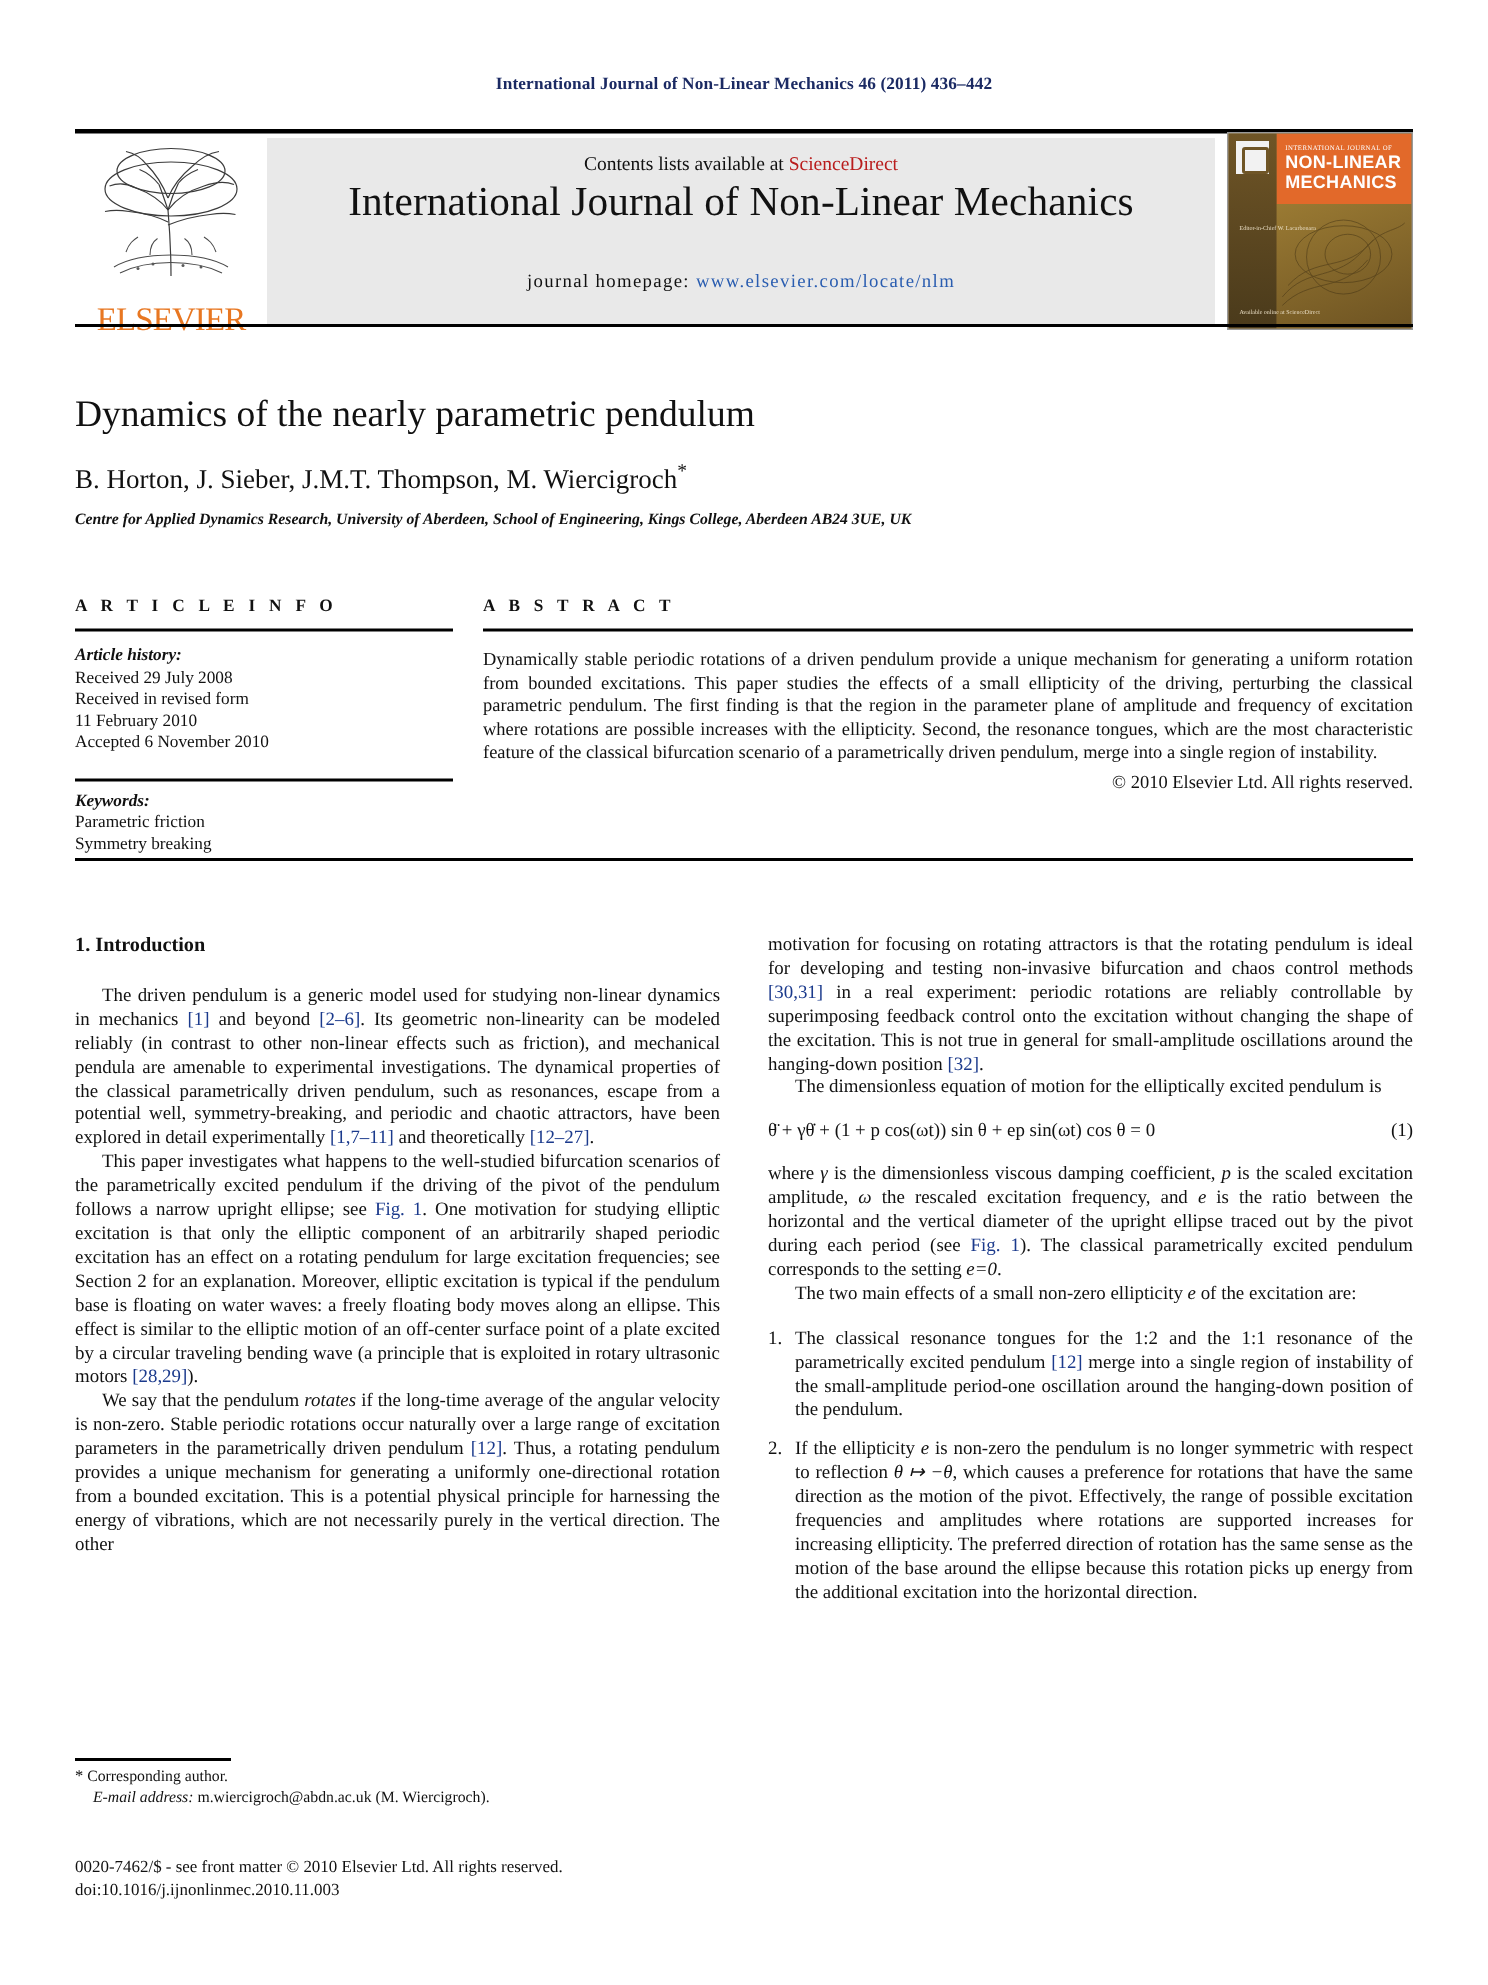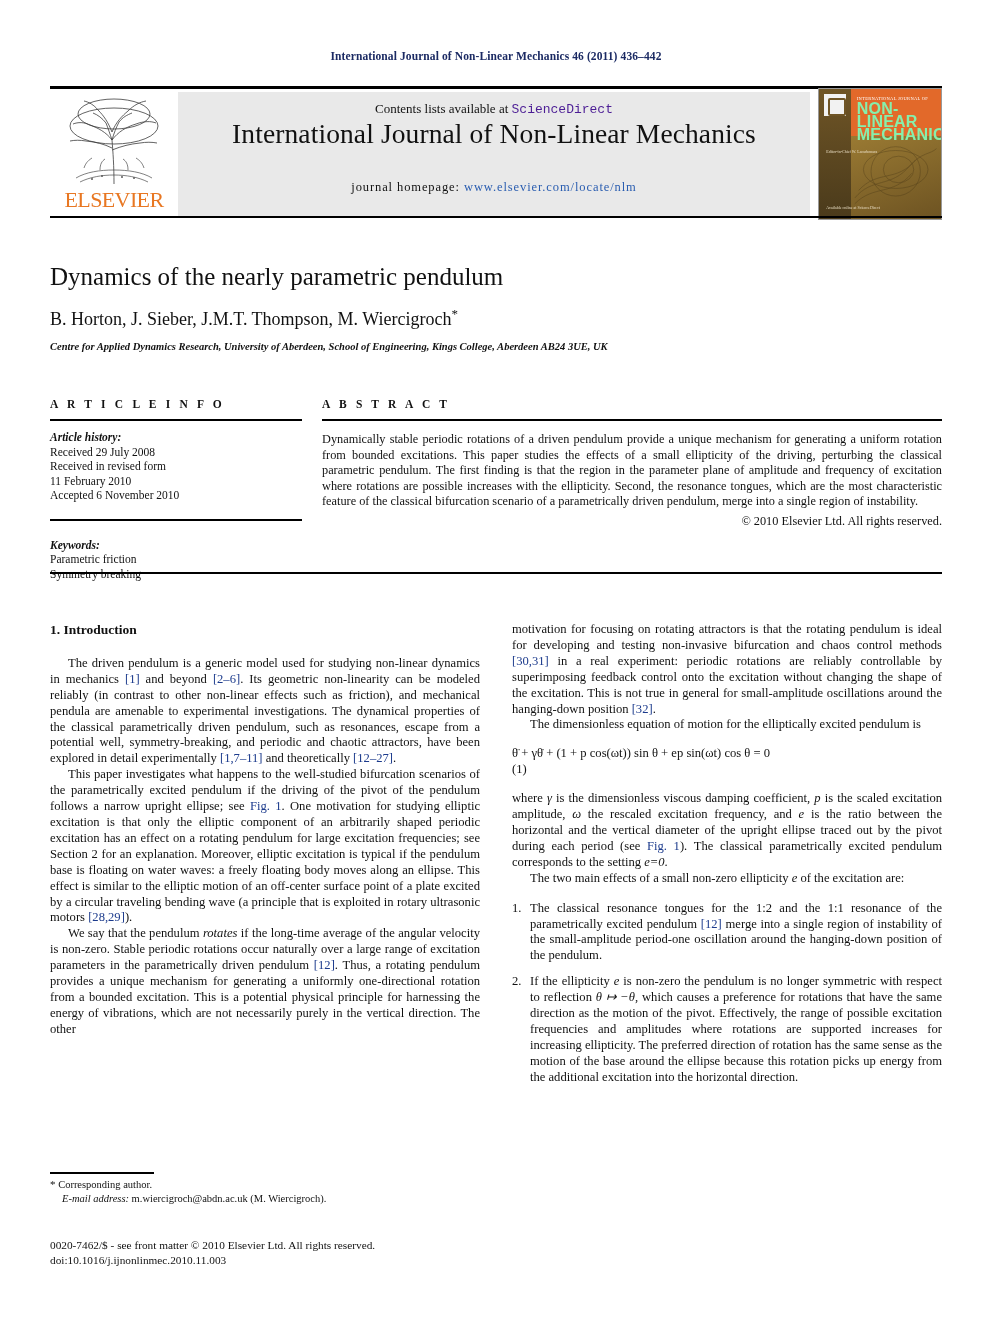--- a/index.html
+++ b/index.html
@@ -28,30 +28,30 @@
     position:absolute; left:0; top:0; width:892px; height:3px; background:#000;
   }
   .elsevier-logo {
     position:absolute; left:0; top:6px; width:128px; height:124px;
     display:flex; flex-direction:column; align-items:center; justify-content:flex-start;
   }
   .tree-wrap { width:116px; height:96px; }
   .elsevier-word {
     font-family:"Liberation Serif", serif;
     font-size:22px; letter-spacing:-0.6px; color:#e87722; font-weight:400;
-    line-height:22px; margin-top:1px;
+    line-height:22px; margin-top:14px;
   }
   .banner {
     position:absolute; left:128px; top:6px; width:632px; height:124px;
     background:#e9e9e9;
     display:flex; flex-direction:column; align-items:center; justify-content:flex-start;
     padding-top:9px; box-sizing:border-box;
   }
   .contents-line { font-size:13px; color:#111; }
-  .contents-line .sd { color:#4c1d95;font-family:Liberation Mono, monospace; }
+  .contents-line .sd { color:#b91c1c; }
   .journal-title {
     font-size:27.5px; color:#111; margin-top:1px; letter-spacing:.1px; white-space:nowrap;
   }
   .homepage-line { font-size:12.5px; color:#111; margin-top:30px; letter-spacing:.9px; }
   .homepage-line .url { color:#2a5db0; }
   .cover {
     position:absolute; left:768px; top:2px; width:124px; height:132px;
     border:1px solid #999; box-sizing:border-box; overflow:hidden;
     background:#8a6a2e;
   }
@@ -59,21 +59,21 @@
   .cover-orange { position:absolute; right:0; top:0; width:74%; height:36%; background:#e2692a; }
   .cover-dark { position:absolute; left:0; top:0; width:26%; height:100%;
     background:linear-gradient(180deg,#6f5526,#4a3a1b); }
   .cover-body { position:absolute; left:26%; top:36%; right:0; bottom:0;
     background:linear-gradient(160deg,#9a7a33,#6d5322); }
   .cover-badge { position:absolute; left:5px; top:5px; width:22px; height:22px; background:#f2f2f2; }
   .cover-badge:after{ content:""; position:absolute; left:4px; top:4px; width:14px; height:14px;
      border:2px solid #6f5526; border-radius:2px;}
   .cover-t1 { position:absolute; left:31%; top:5%; right:4%; font-size:4.5px; color:#fff; letter-spacing:.3px; }
   .cover-t2 { position:absolute; left:31%; top:10%; right:3%; font-family:"Liberation Sans",sans-serif;
-    font-size:16px; font-weight:bold; color:#86efac; line-height:13px; letter-spacing:.2px;}
+    font-size:12px; font-weight:bold; color:#ffffff; line-height:13px; letter-spacing:.2px;}
   .cover-sm { position:absolute; left:6%; top:46%; font-size:4px; color:#e8dcc2; line-height:6px; }
   .cover-foot { position:absolute; left:6%; bottom:6%; font-size:4px; color:#e8dcc2; line-height:6px;}
   .cover-curves { position:absolute; left:28%; top:40%; right:2%; bottom:6%; opacity:.65; }
   .masthead .rule-bot {
     position:absolute; left:0; top:130px; width:892px; height:2px; background:#000;
   }
 
   
   .title-block { position:absolute; left:50px; top:262px; width:892px; }
   .paper-title { font-size:25px; line-height:30px; color:#111; font-weight:400; }
@@ -85,39 +85,39 @@
   .info-col { position:absolute; left:50px; top:398px; width:252px; }
   .abs-col  { position:absolute; left:322px; top:398px; width:620px; }
   .sec-head {
     font-family:"Liberation Serif", serif; font-size:11.5px; font-weight:bold;
     letter-spacing:3.2px; color:#111;
   }
   .hr-thin { height:2px; background:#000; margin-top:9px; }
   .hist { margin-top:9px; font-size:11.5px; line-height:14.5px; color:#111; }
   .hist .it { font-style:italic; font-weight:bold; }
   .hr-thin2 { height:2px; background:#000; margin-top:16px; }
-  .kw { margin-top:17px; font-size:11.5px; line-height:14.5px; color:#111; }
+  .kw { margin-top:6px; font-size:11.5px; line-height:14.5px; color:#111; }
   .kw .it { font-style:italic; font-weight:bold; }
   .abstract-text {
     margin-top:11px; font-size:12.3px; line-height:15.6px; text-align:justify; color:#111;
   }
   .copyline { margin-top:4px; font-size:12.3px; text-align:right; color:#111; }
   .abs-rule-bottom { position:absolute; left:50px; top:572px; width:892px; height:2px; background:#000;}
 
   
   .col { position:absolute; top:598px; width:430px; font-size:12.6px; line-height:15.9px;
          text-align:justify; color:#111;margin-top:24px; }
   .col-left  { left:50px; }
   .col-right { left:512px; }
   .h1 { font-family:"Liberation Serif", serif; font-size:13.5px; font-weight:bold; margin:0 0 18px 0; }
   .p  { margin:0; text-indent:18px; }
   .p.noindent { text-indent:0; }
   .ref { color:#1b3a8c; }
   .eqrow { display:flex; align-items:baseline; justify-content:space-between;
-           margin:13px 0 13px 0; font-size:12.6px;flex-direction:column; }
+           margin:13px 0 13px 0; font-size:12.6px; }
   .eq { white-space:nowrap; }
   .eqnum { }
   .it { font-style:italic; }
   .list { margin:14px 0 0 0; padding:0; list-style:none; }
   .list li { display:flex; margin-bottom:10px; }
   .list li .num { width:18px; flex:0 0 18px; }
   .list li .txt { flex:1; text-align:justify; }
 
   
   .fn-rule { position:absolute; left:50px; top:1172px; width:104px; height:1.5px; background:#000; }

